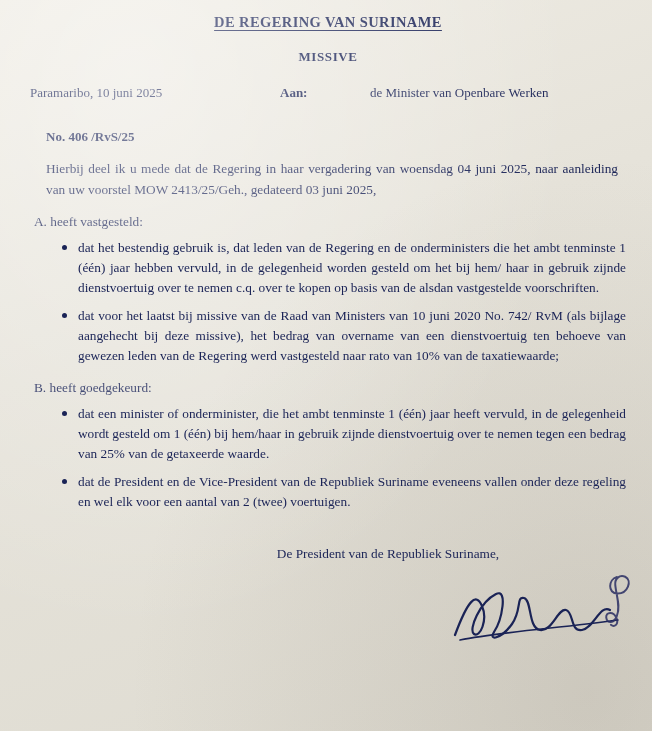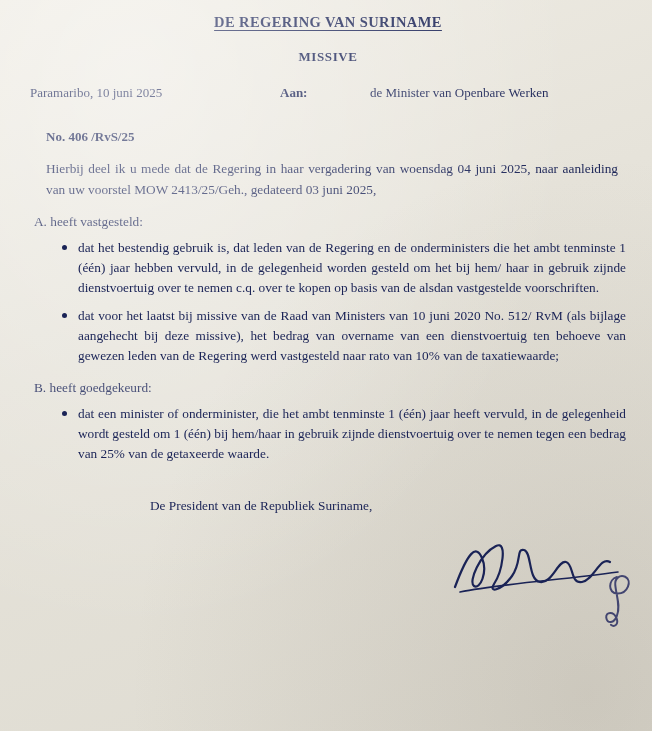--- a/index.html
+++ b/index.html
@@ -109,21 +109,21 @@
     background: #1a2356;
   }
   ul.items.level-a li { margin-left: 22px; }
   ul.items.level-b li { margin-left: 6px; }
   .sign-block {
     margin-top: 34px;
     position: relative;
     height: 150px;
   }
   .sign-line {
-    text-align: left;
+    text-align: center;
     font-size: 13.3px;
     margin-left: 120px;
   }
   .signature {
     position: absolute;
     left: 420px;
     top: 34px;
     width: 190px;
     height: 70px;
   }
@@ -151,26 +151,27 @@
     <div class="ann-value">de Minister van Openbare Werken</div>
   </div>
 
   <div class="ref-no">No. 406 /RvS/25</div>
 
   <div class="intro">Hierbij deel ik u mede dat de Regering in haar vergadering van woensdag 04 juni 2025, naar aanleiding van uw voorstel MOW 2413/25/Geh., gedateerd 03 juni 2025,</div>
 
   <div class="section-head">A. heeft vastgesteld:</div>
   <ul class="items level-a">
     <li>dat het bestendig gebruik is, dat leden van de Regering en de onderministers die het ambt tenminste 1 (één) jaar hebben vervuld, in de gelegenheid worden gesteld om het bij hem/ haar in gebruik zijnde dienstvoertuig over te nemen c.q. over te kopen op basis van de alsdan vastgestelde voorschriften.</li>
-    <li>dat voor het laatst bij missive van de Raad van Ministers van 10 juni 2020 No. 512/ RvM (als bijlage aangehecht bij deze missive), het bedrag van overname van een dienstvoertuig ten behoeve van gewezen leden van de Regering werd vastgesteld naar rato van 10% van de taxatiewaarde;</li>
+    <li>dat voor het laatst bij missive van de Raad van Ministers van 10 juni 2020 No. 742/ RvM (als bijlage aangehecht bij deze missive), het bedrag van overname van een dienstvoertuig ten behoeve van gewezen leden van de Regering werd vastgesteld naar rato van 10% van de taxatiewaarde;</li>
   </ul>
 
   <div class="section-head">B. heeft goedgekeurd:</div>
   <ul class="items level-a">
     <li>dat een minister of onderminister, die het ambt tenminste 1 (één) jaar heeft vervuld, in de gelegenheid wordt gesteld om 1 (één) bij hem/haar in gebruik zijnde dienstvoertuig over te nemen tegen een bedrag van 25% van de getaxeerde waarde.</li>
+    <li>dat de President en de Vice-President van de Republiek Suriname eveneens vallen onder deze regeling en wel elk voor een aantal van 2 (twee) voertuigen.</li>
   </ul>
 
 
   <div class="sign-block">
     <div class="sign-line">De President van de Republiek Suriname,</div>
 
     <svg class="signature" viewBox="0 0 190 70">
       <path d="M5 55 C 18 20, 26 12, 32 26 C 38 40, 30 58, 24 54 C 18 50, 30 22, 46 14 C 58 8, 52 40, 44 52 C 38 62, 52 58, 62 44 C 72 30, 66 16, 74 18 C 82 20, 78 48, 90 50 C 102 52, 108 28, 116 30 C 124 32, 120 52, 132 50 C 144 48, 150 24, 160 30" fill="none" stroke="#1a2356" stroke-width="2.2" stroke-linecap="round"></path>
       <path d="M10 60 C 50 52, 110 48, 168 40" fill="none" stroke="#1a2356" stroke-width="1.6" stroke-linecap="round"></path>
     </svg>

